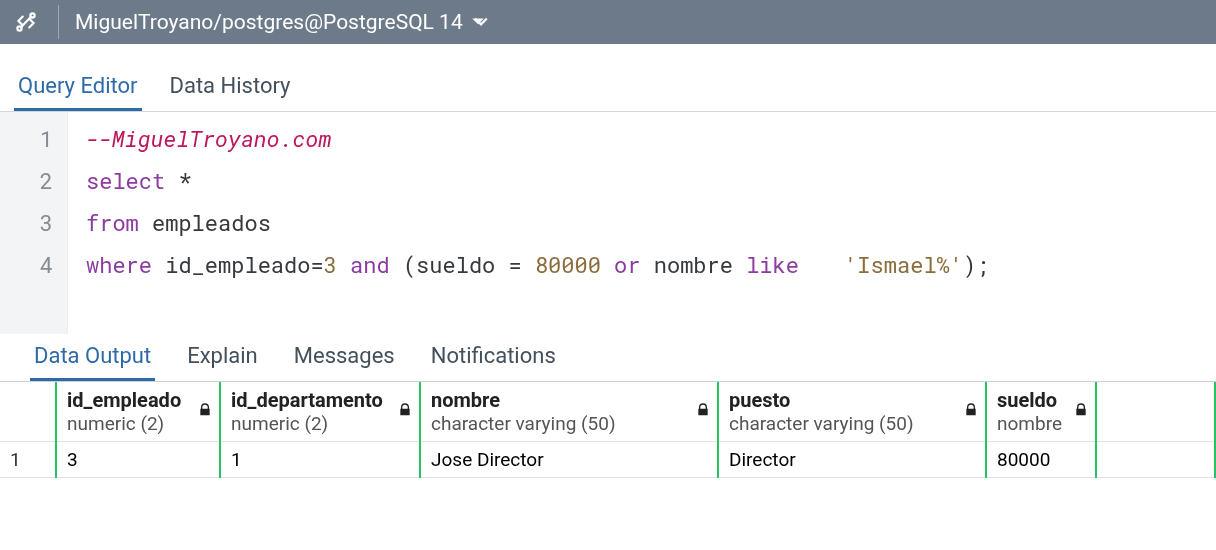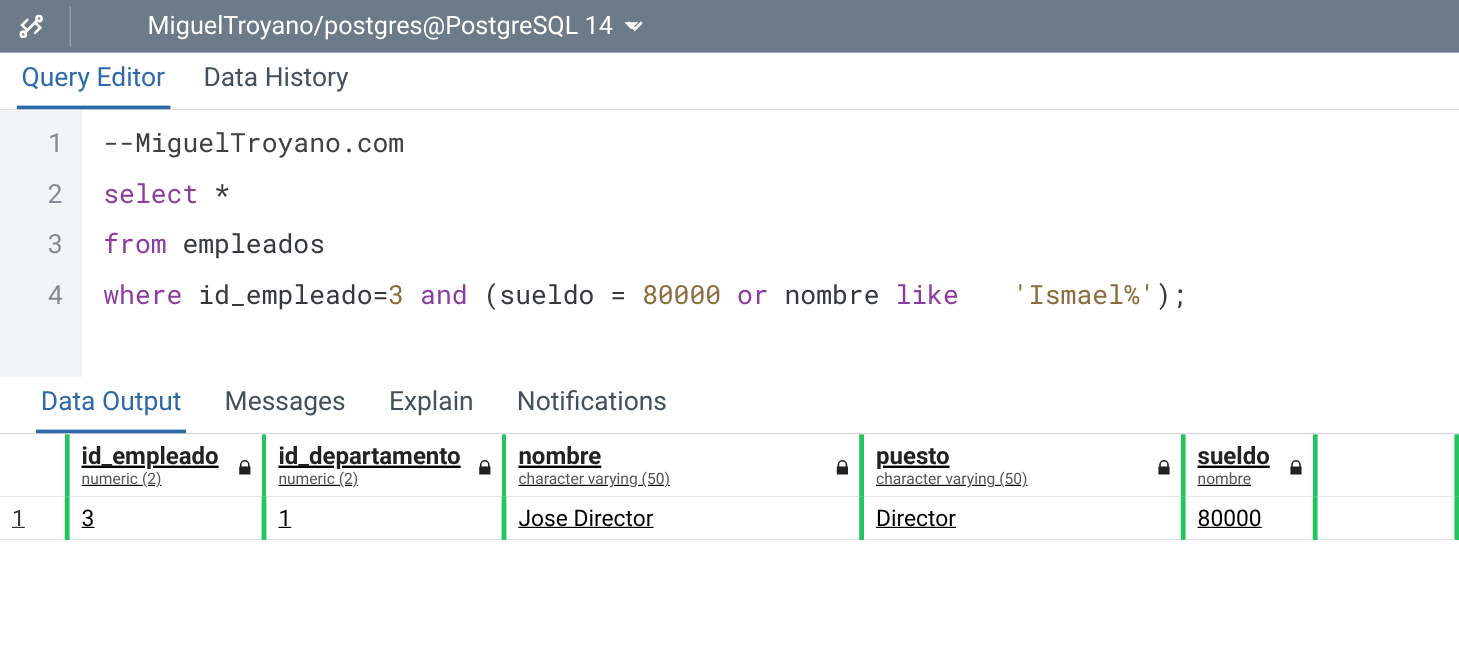--- a/index.html
+++ b/index.html
@@ -20,24 +20,24 @@
     font-size: 21px;
     gap: 16px;
   }
   .titlebar .icon-wrap {
     width: 32px; height: 32px;
     display: flex; align-items: center; justify-content: center;
   }
   .titlebar .sep {
     width: 1px; height: 34px; background: rgba(255,255,255,0.35);
   }
-  .conn-label { display: flex; align-items: center; gap: 8px; margin-left: 48px; }
+  .conn-label { display: flex; align-items: center; gap: 8px; }
   .chev { font-size: 15px; opacity: 0.95; }
   .tabs {
-    height: 48px;
+    height: 68px;
     display: flex;
     align-items: flex-end;
     border-bottom: 1px solid #d6d6d6;
     padding-left: 14px;
     gap: 24px;
     background: #fff;
   }
   .tab {
     font-size: 22px;
     color: #44515d;
@@ -63,21 +63,21 @@
     text-align: right;
     padding: 6px 14px 6px 0;
     user-select: none;
     border-right: 1px solid #eceef0;
   }
   .code {
     padding: 6px 0 6px 18px;
     white-space: pre;
     color: #2b2e33;
   }
-  .tok-comment { color: #404040; }
+  .tok-comment { color: #be185d; font-style: italic; }
   .tok-keyword { color: #8c3ca1; }
   .tok-ident   { color: #35383d; }
   .tok-num     { color: #8a6d3b; }
   .tok-str     { color: #8a6d3b; margin-left: 32px; }
   .result-tabs {
     height: 48px;
     display: flex;
     align-items: flex-end;
     gap: 28px;
     padding-left: 30px;
@@ -94,34 +94,33 @@
     color: #2f6aa8;
     border-bottom-color: #2f6aa8;
   }
   table.grid {
     border-collapse: collapse;
     width: 100%;
     table-layout: fixed;
     font-size: 19px;
   }
   table.grid th, table.grid td {
-    border-right: 4px solid #22c55e;
+    border-right: 2px solid #22c55e;
     border-bottom: 1px solid #e0e2e4;
     padding: 6px 10px;
     text-align: left;
     vertical-align: top;
-    text-decoration: underline;
   }
   table.grid th {
     background: #fff;
     font-weight: normal;
     position: relative;
   }
   .colname { font-weight: 700; color: #222; font-size: 20px; }
-  .coltype { color: #555; font-size: 13px; }
+  .coltype { color: #555; font-size: 19px; }
   .rownum-head {
     width: 56px;
     background: linear-gradient(135deg, transparent 60%, #9aa2aa 60%);
   }
   .rownum-head-inner {
     position: absolute; right: 6px; bottom: 2px;
     width: 0; height: 0;
   }
   td.rownum {
     width: 56px;
@@ -187,22 +186,22 @@
   </div>
   <div class="code"><span class="tok-comment">--MiguelTroyano.com</span>
 <span class="tok-keyword">select</span><span class="tok-ident"> *</span>
 <span class="tok-keyword">from</span><span class="tok-ident"> empleados</span>
 <span class="tok-keyword">where</span><span class="tok-ident"> id_empleado=</span><span class="tok-num">3</span><span class="tok-keyword"> and </span><span class="tok-ident">(sueldo = </span><span class="tok-num">80000</span><span class="tok-keyword"> or </span><span class="tok-ident">nombre </span><span class="tok-keyword">like</span><span> </span><span class="tok-str">'Ismael%'</span><span class="tok-ident">);</span>
 </div>
 </div>
 
 <div class="result-tabs">
   <div class="rtab active">Data Output</div>
+  <div class="rtab">Explain</div>
   <div class="rtab">Messages</div>
-  <div class="rtab">Explain</div>
   <div class="rtab">Notifications</div>
 </div>
 
 <table class="grid">
   <colgroup>
     <col class="col-0">
       <col class="col-1">
       <col class="col-2">
       <col class="col-3">
       <col class="col-4">

